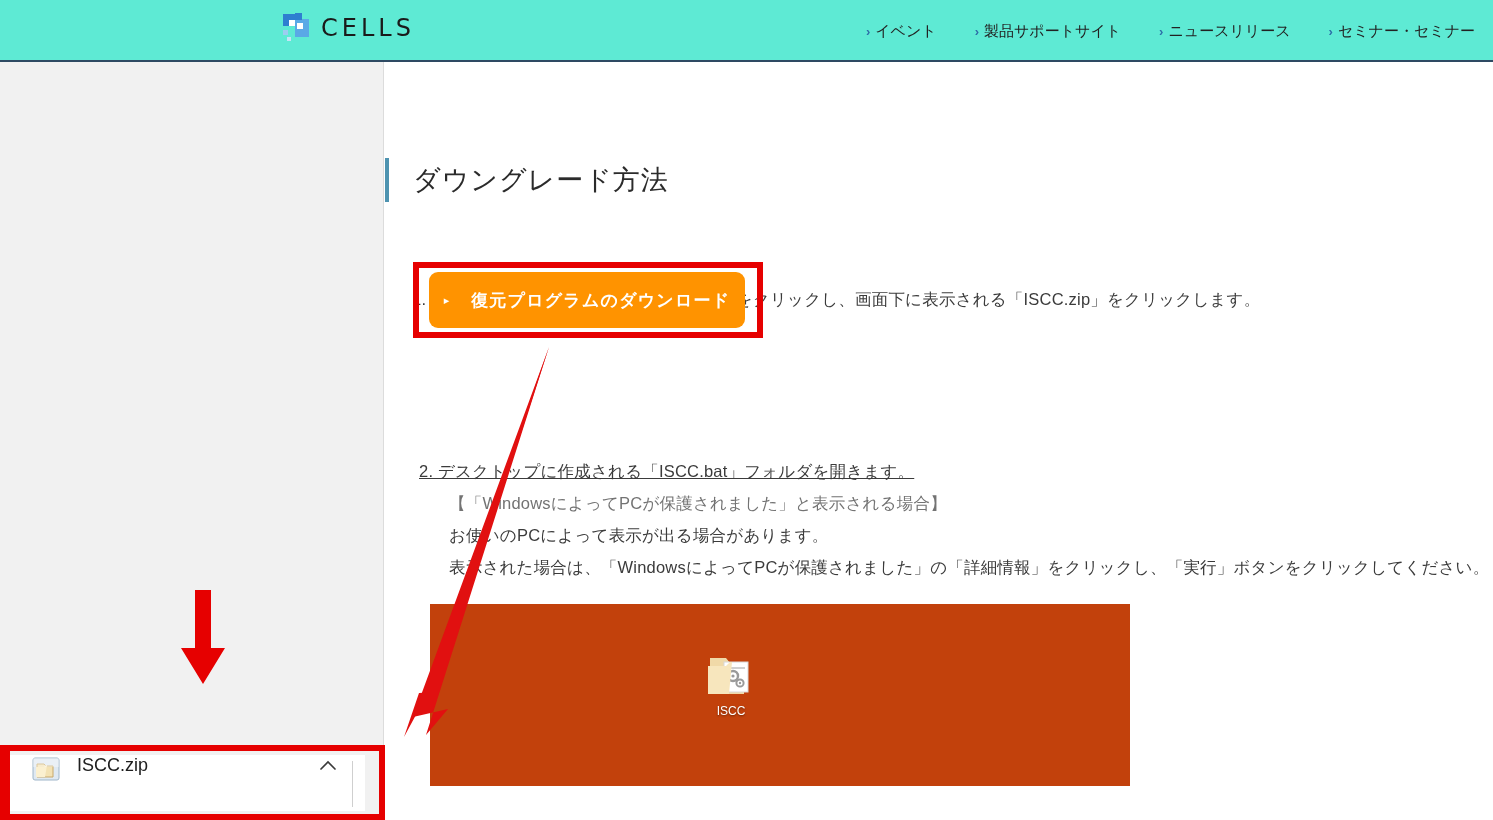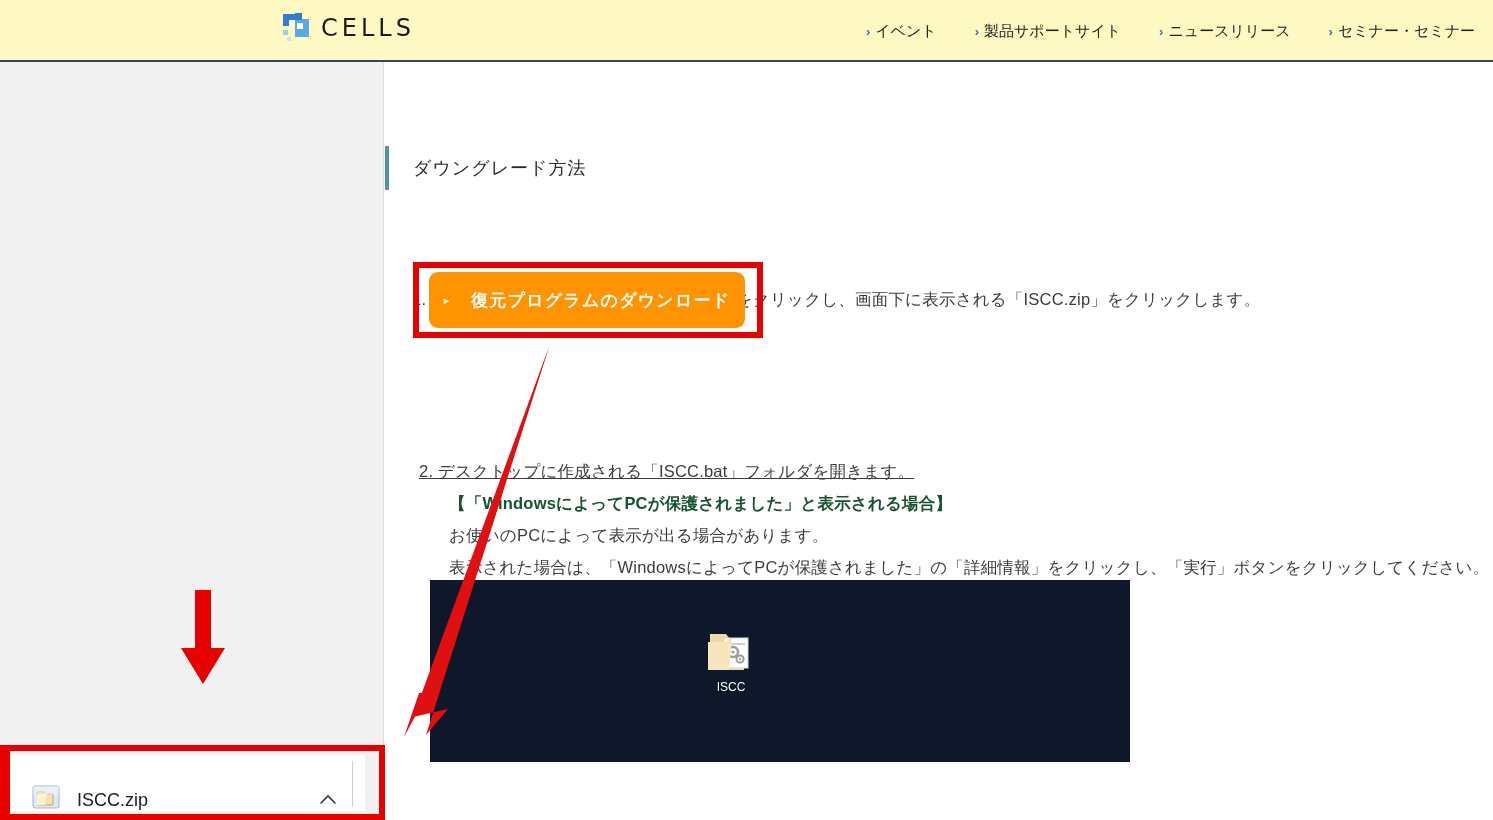--- a/index.html
+++ b/index.html
@@ -15,21 +15,21 @@
     font-family: "Liberation Sans", "DejaVu Sans", sans-serif;
     color: #333333;
   }
 
   
   .site-header {
     position: absolute;
     left: 0; top: 0;
     width: 1493px;
     height: 62px;
-    background: #fef9c3;
+    background: #5eead4;
     border-bottom: 2px solid #2e4a63;
     box-sizing: border-box;
   }
   .logo-wrap {
     position: absolute;
     left: 280px;
     top: 11px;
     display: flex;
     align-items: center;
     gap: 7px;
@@ -103,38 +103,38 @@
     display: flex;
     align-items: center;
   }
   .title-accent {
     width: 4px;
     height: 44px;
     background: #4e93b0;
     flex: 0 0 auto;
   }
   .page-title {
-    font-size: 18px;
+    font-size: 27px;
     color: #2b2b2b;
     margin-left: 24px;
     letter-spacing: 1px;
     font-weight: 400;
   }
 
   .step-line {
     position: absolute;
     font-size: 16.5px;
     color: #3b3b3b;
     letter-spacing: 0.2px;
     white-space: nowrap;
     line-height: 1.4;
   }
   .step1 { left: 27px; top: 226px; }
   .step2 { left: 34px; top: 398px; text-decoration: underline; }
-  .step2b { left: 64px; top: 430px; font-weight: bold; color: #14532d; }
+  .step2b { left: 64px; top: 430px; font-weight: normal; color: #737373; }
   .step2c { left: 64px; top: 462px; }
   .step2d { left: 64px; top: 494px; }
 
   
   .dl-btn-box {
     position: absolute;
     left: 27px;
     top: 200px;
     width: 350px;
     height: 76px;
@@ -187,24 +187,24 @@
     top: 745px;
     width: 385px;
     height: 75px;
     border-left-width: 10px;
   }
 
   
   .desk-shot {
     position: absolute;
     left: 45px;
-    top: 518px;
+    top: 542px;
     width: 700px;
     height: 182px;
-    background: #0f172a;
+    background: #c2410c;
     overflow: hidden;
   }
   .desk-icon {
     position: absolute;
     left: 273px;
     top: 48px;
     width: 56px;
     text-align: center;
   }
   .folder-svg { display: block; margin: 0 auto; }
@@ -239,21 +239,21 @@
 
   
   .dl-bar {
     position: absolute;
     left: 10px;
     top: 755px;
     width: 355px;
     height: 56px;
     background: #ffffff;
     display: flex;
-    align-items: flex-end;
+    align-items: flex-start;
     box-sizing: border-box;
   }
   .zip-icon {
     margin-left: 22px;
     width: 28px;
     height: 28px;
     flex: 0 0 auto;
   }
   .dl-bar-name {
     margin-left: 17px;

